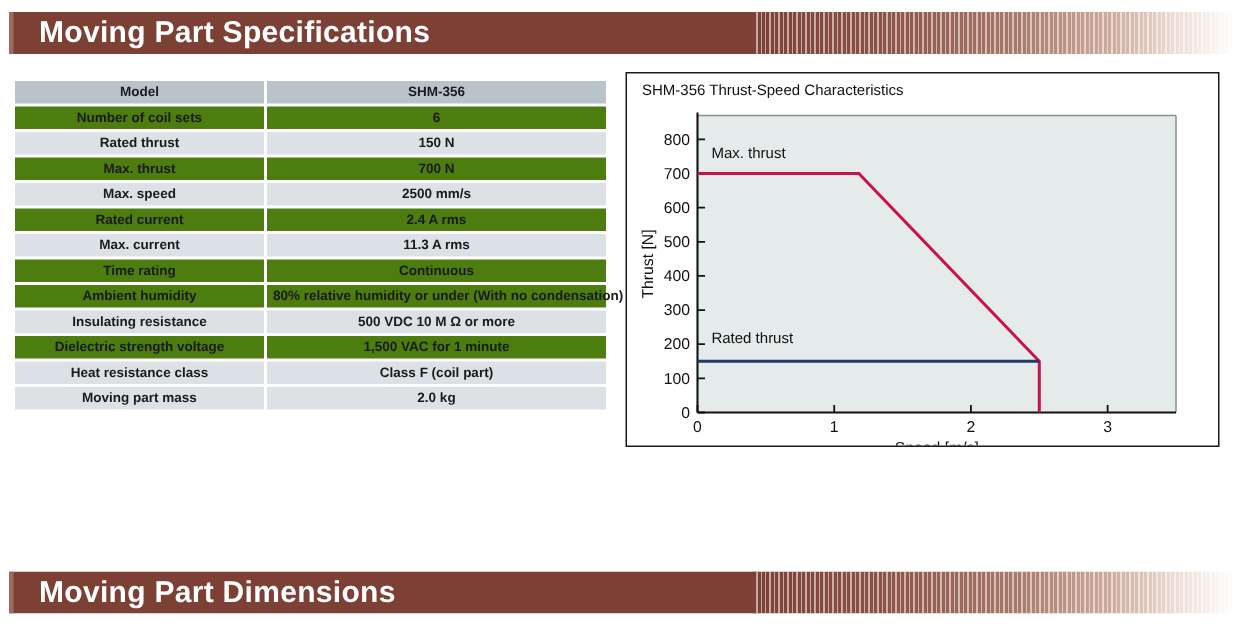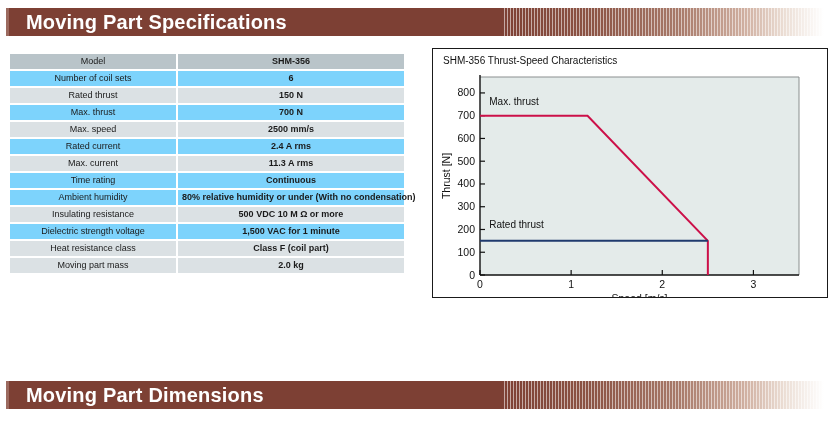--- a/index.html
+++ b/index.html
@@ -78,29 +78,29 @@
     line-height: 15px;
     white-space: nowrap;
   }
   #spec-table col.c-label { width: 166px; }
   #spec-table col.c-value { width: 226px; }
   .row-head td {
     background: #b9c4c9;
     font-weight: bold;
   }
   .row-shade td { background: #dbe1e4; }
-  .row-plain td { background: #7dd3fc; }
-  td.cell-label { font-weight: normal; margin-top: 18px; }
+  .row-plain td { background: #4d7c0f; }
+  td.cell-label { font-weight: bold; margin-top: 18px; }
   td.cell-value { font-weight: bold; }
   .row-plain td.cell-value { font-weight: bold; }
 
   
   #chart-panel {
     position: absolute;
-    left: 432px;
+    left: 417px;
     top: 48px;
     width: 396px;
     height: 250px;
     border: 1px solid #1a1a1a;
     background: #ffffff;
     box-sizing: border-box;
   }
   #chart-title {
     position: absolute;
     left: 10px;

